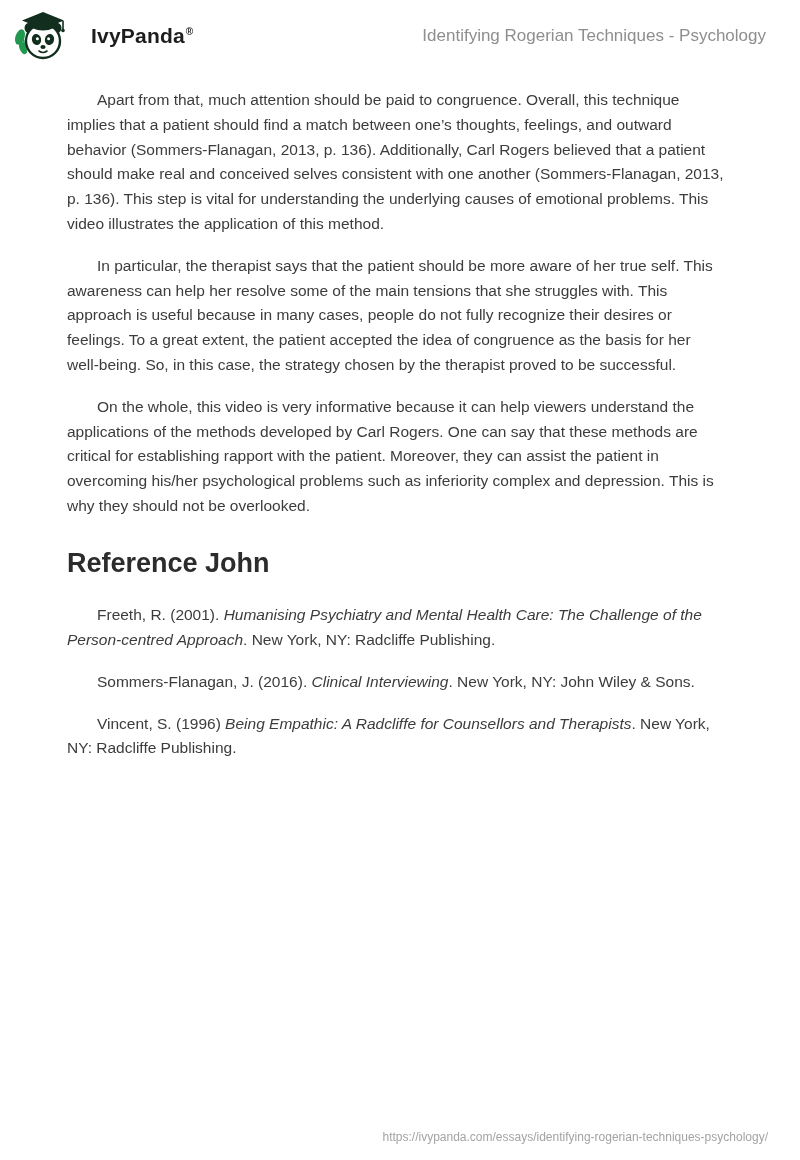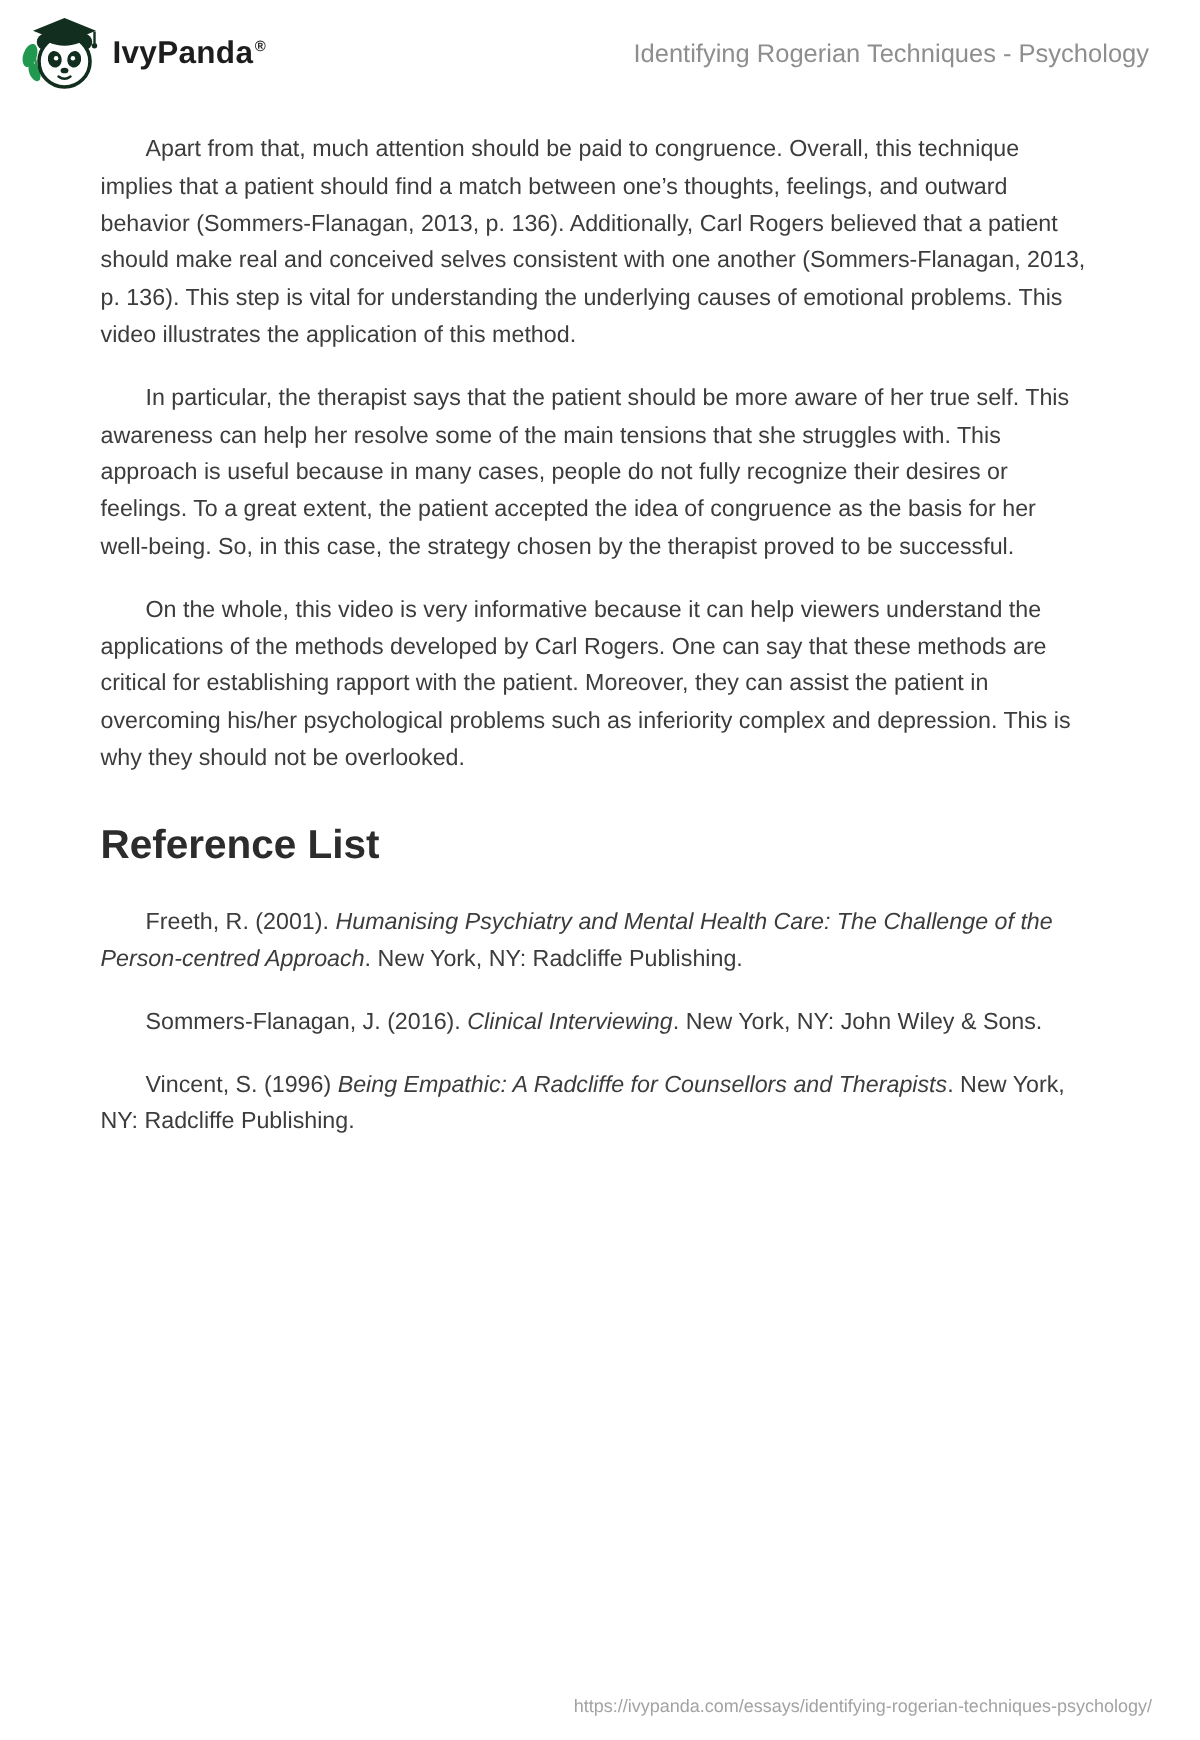--- a/index.html
+++ b/index.html
@@ -15,21 +15,21 @@
   
   .header {
     display: flex;
     align-items: center;
     padding: 10px 34px 0 14px;
     height: 52px;
   }
   .logo {
     display: flex;
     align-items: center;
-    gap: 9px;
+    gap: 25px;
     text-decoration: none;
     cursor: pointer;
   }
   .logo-icon svg { display: block; }
   .logo-text {
     font-size: 21px;
     font-weight: 700;
     color: #1d1d1d;
     letter-spacing: 0.2px;
   }
@@ -107,21 +107,21 @@
     <span class="logo-text"><span>IvyPanda</span><sup>®</sup></span>
   </a>
   <div class="header-title">Identifying Rogerian Techniques - Psychology</div>
 </header>
 
 <main class="content">
   <p class="para">Apart from that, much attention should be paid to congruence. Overall, this technique implies that a patient should find a match between one’s thoughts, feelings, and outward behavior (Sommers-Flanagan, 2013, p. 136). Additionally, Carl Rogers believed that a patient should make real and conceived selves consistent with one another (Sommers-Flanagan, 2013, p. 136). This step is vital for understanding the underlying causes of emotional problems. This video illustrates the application of this method.</p>
   <p class="para">In particular, the therapist says that the patient should be more aware of her true self. This awareness can help her resolve some of the main tensions that she struggles with. This approach is useful because in many cases, people do not fully recognize their desires or feelings. To a great extent, the patient accepted the idea of congruence as the basis for her well-being. So, in this case, the strategy chosen by the therapist proved to be successful.</p>
   <p class="para">On the whole, this video is very informative because it can help viewers understand the applications of the methods developed by Carl Rogers. One can say that these methods are critical for establishing rapport with the patient. Moreover, they can assist the patient in overcoming his/her psychological problems such as inferiority complex and depression. This is why they should not be overlooked.</p>
 
-  <h1 class="ref-heading">Reference List</h1>
+  <h1 class="ref-heading">Reference John</h1>
 
   <p class="para ref"><span>Freeth, R. (2001). </span><i>Humanising Psychiatry and Mental Health Care: The Challenge of the Person-centred Approach</i><span>. New York, NY: Radcliffe Publishing.</span></p>
 
   <p class="para ref"><span>Sommers-Flanagan, J. (2016). </span><i>Clinical Interviewing</i><span>. New York, NY: John Wiley &amp; Sons.</span></p>
 
   <p class="para ref"><span>Vincent, S. (1996) </span><i>Being Empathic: A Radcliffe for Counsellors and Therapists</i><span>. New York, NY: Radcliffe Publishing.</span></p>
 </main>
 
 <div class="footer-url">https://ivypanda.com/essays/identifying-rogerian-techniques-psychology/</div>
 

